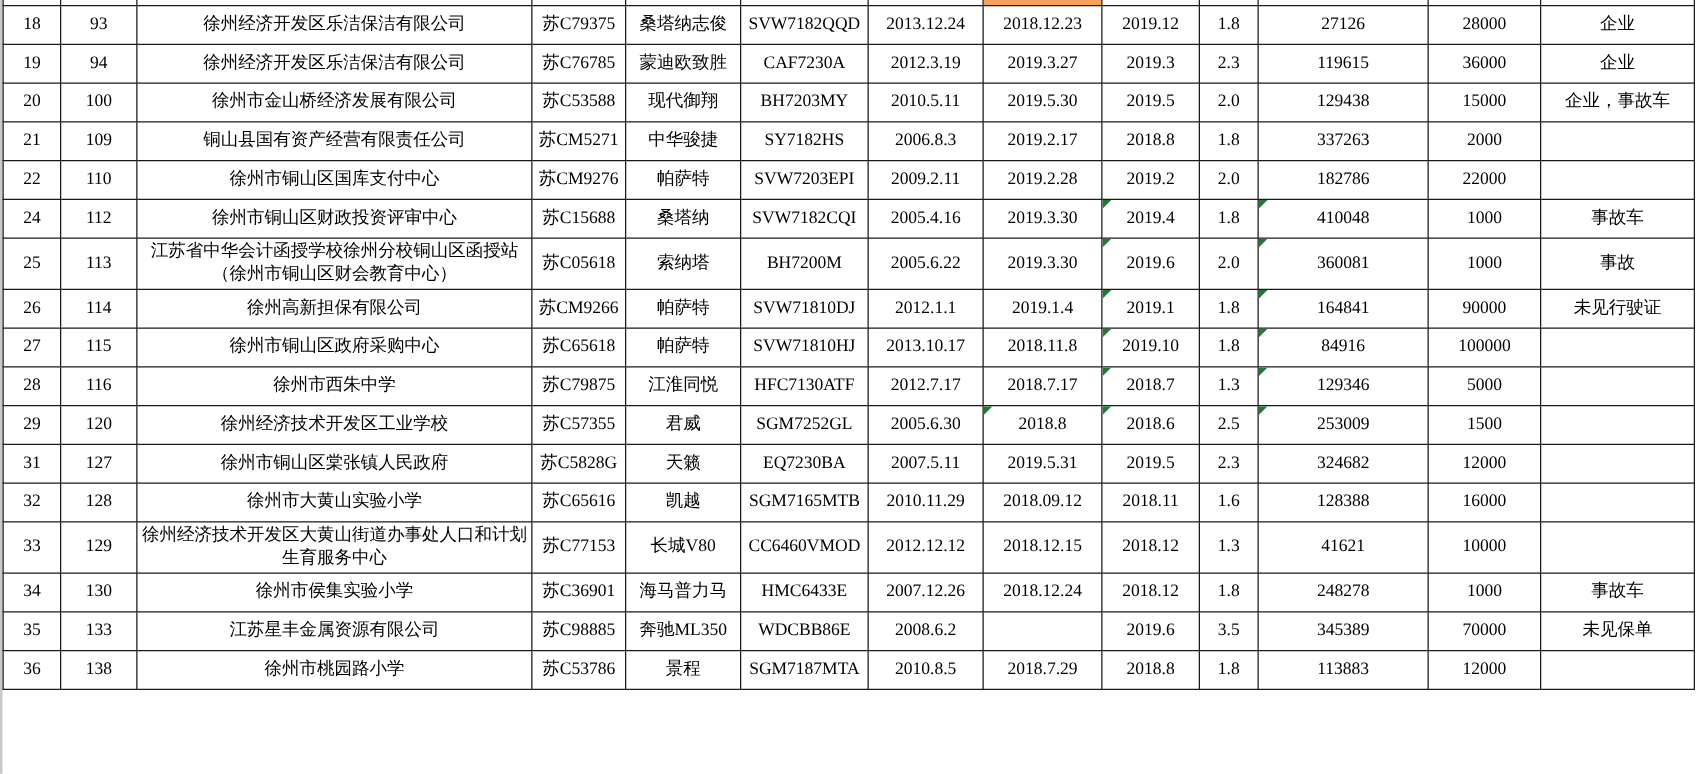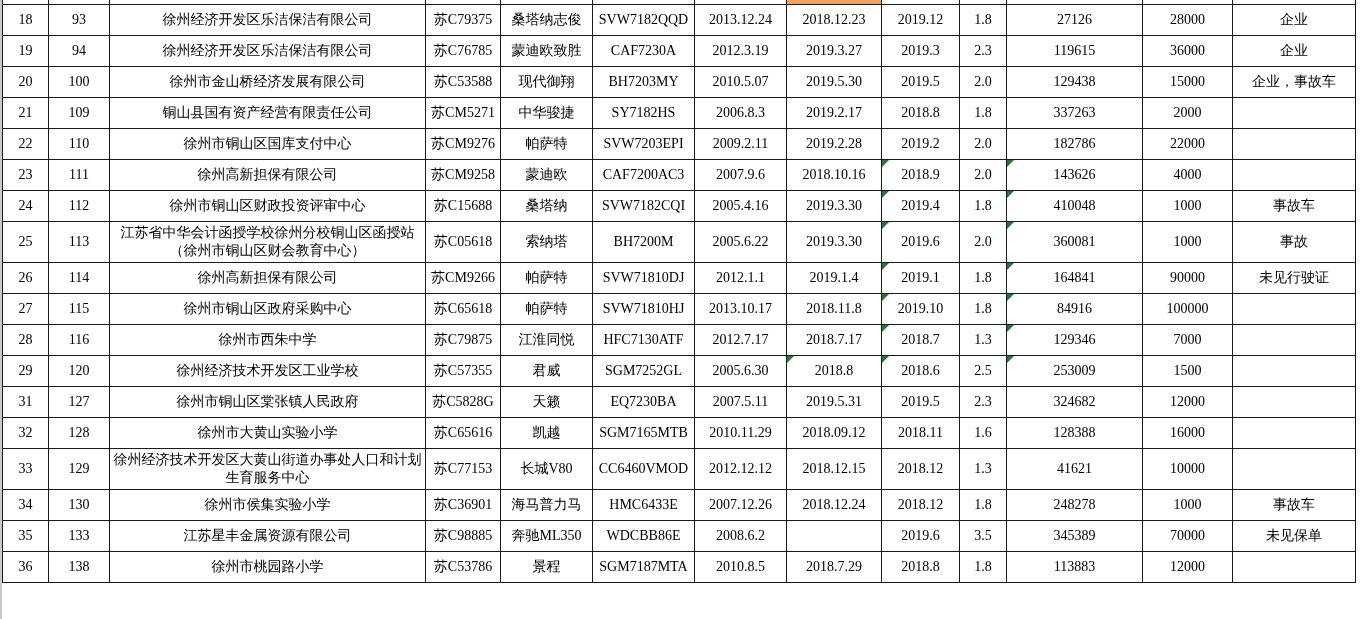--- a/index.html
+++ b/index.html
@@ -104,21 +104,21 @@
           <td class="c-price">36000</td>
           <td class="c-note">企业</td>
         </tr>
         <tr class="row">
           <td class="c-seq">20</td>
           <td class="c-num">100</td>
           <td class="c-company">徐州市金山桥经济发展有限公司</td>
           <td class="c-plate">苏C53588</td>
           <td class="c-brand">现代御翔</td>
           <td class="c-model">BH7203MY</td>
-          <td class="c-reg_date">2010.5.07</td>
+          <td class="c-reg_date">2010.5.11</td>
           <td class="c-insp_date">2019.5.30</td>
           <td class="c-review_month">2019.5</td>
           <td class="c-displacement">2.0</td>
           <td class="c-mileage">129438</td>
           <td class="c-price">15000</td>
           <td class="c-note">企业，事故车</td>
         </tr>
         <tr class="row">
           <td class="c-seq">21</td>
           <td class="c-num">109</td>
@@ -140,35 +140,20 @@
           <td class="c-company">徐州市铜山区国库支付中心</td>
           <td class="c-plate">苏CM9276</td>
           <td class="c-brand">帕萨特</td>
           <td class="c-model">SVW7203EPI</td>
           <td class="c-reg_date">2009.2.11</td>
           <td class="c-insp_date">2019.2.28</td>
           <td class="c-review_month">2019.2</td>
           <td class="c-displacement">2.0</td>
           <td class="c-mileage">182786</td>
           <td class="c-price">22000</td>
-          <td class="c-note"></td>
-        </tr>
-        <tr class="row">
-          <td class="c-seq">23</td>
-          <td class="c-num">111</td>
-          <td class="c-company">徐州高新担保有限公司</td>
-          <td class="c-plate">苏CM9258</td>
-          <td class="c-brand">蒙迪欧</td>
-          <td class="c-model">CAF7200AC3</td>
-          <td class="c-reg_date">2007.9.6</td>
-          <td class="c-insp_date">2018.10.16</td>
-          <td class="c-review_month">2018.9<span class="err-tri"></span></td>
-          <td class="c-displacement">2.0</td>
-          <td class="c-mileage">143626<span class="err-tri"></span></td>
-          <td class="c-price">4000</td>
           <td class="c-note"></td>
         </tr>
         <tr class="row">
           <td class="c-seq">24</td>
           <td class="c-num">112</td>
           <td class="c-company">徐州市铜山区财政投资评审中心</td>
           <td class="c-plate">苏C15688</td>
           <td class="c-brand">桑塔纳</td>
           <td class="c-model">SVW7182CQI</td>
           <td class="c-reg_date">2005.4.16</td>
@@ -229,21 +214,21 @@
           <td class="c-num">116</td>
           <td class="c-company">徐州市西朱中学</td>
           <td class="c-plate">苏C79875</td>
           <td class="c-brand">江淮同悦</td>
           <td class="c-model">HFC7130ATF</td>
           <td class="c-reg_date">2012.7.17</td>
           <td class="c-insp_date">2018.7.17</td>
           <td class="c-review_month">2018.7<span class="err-tri"></span></td>
           <td class="c-displacement">1.3</td>
           <td class="c-mileage">129346<span class="err-tri"></span></td>
-          <td class="c-price">7000</td>
+          <td class="c-price">5000</td>
           <td class="c-note"></td>
         </tr>
         <tr class="row">
           <td class="c-seq">29</td>
           <td class="c-num">120</td>
           <td class="c-company">徐州经济技术开发区工业学校</td>
           <td class="c-plate">苏C57355</td>
           <td class="c-brand">君威</td>
           <td class="c-model">SGM7252GL</td>
           <td class="c-reg_date">2005.6.30</td>

